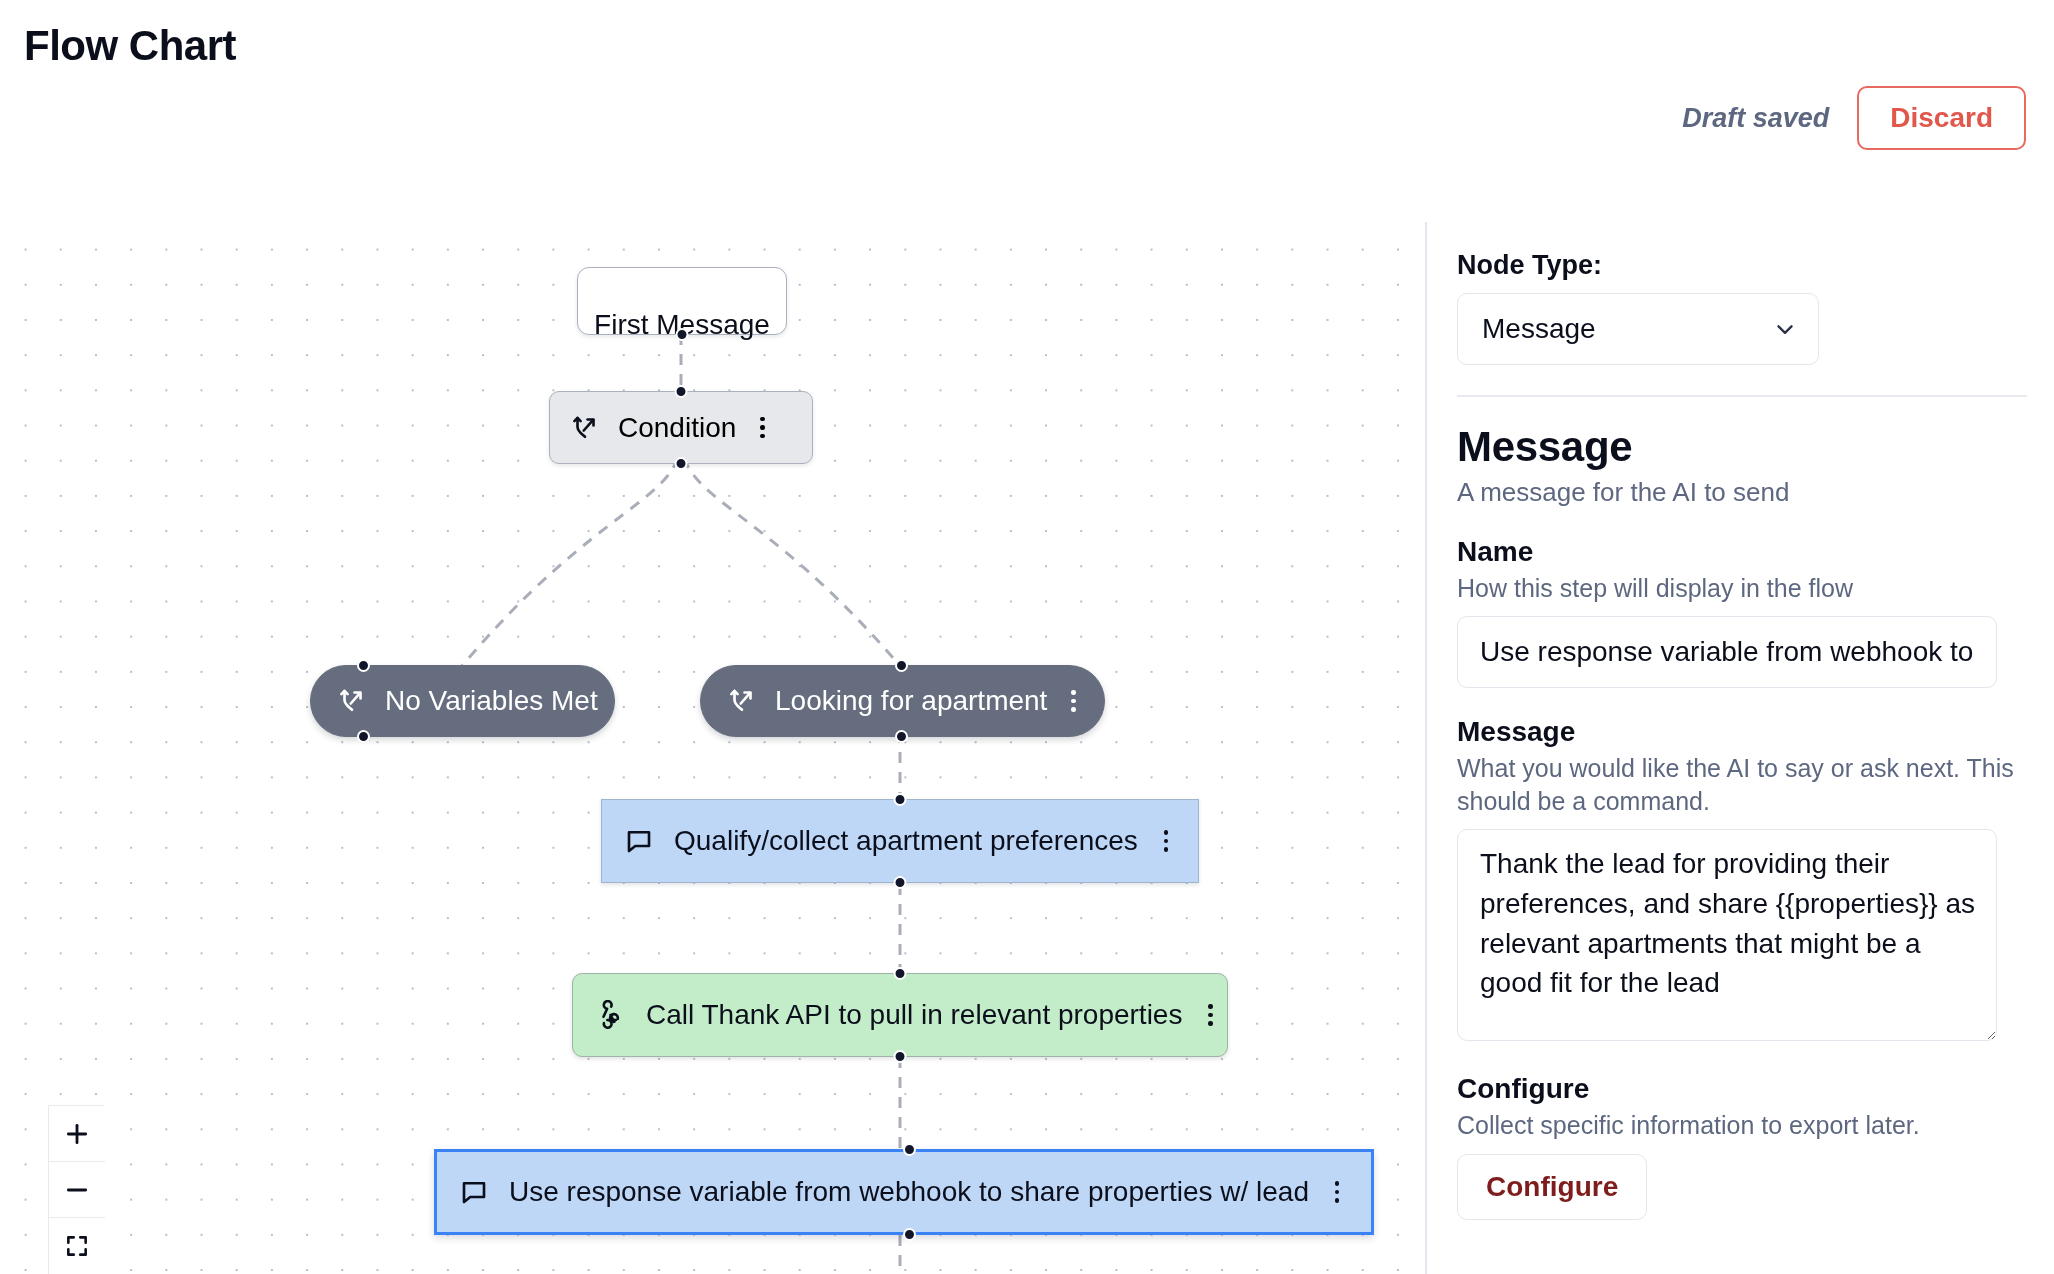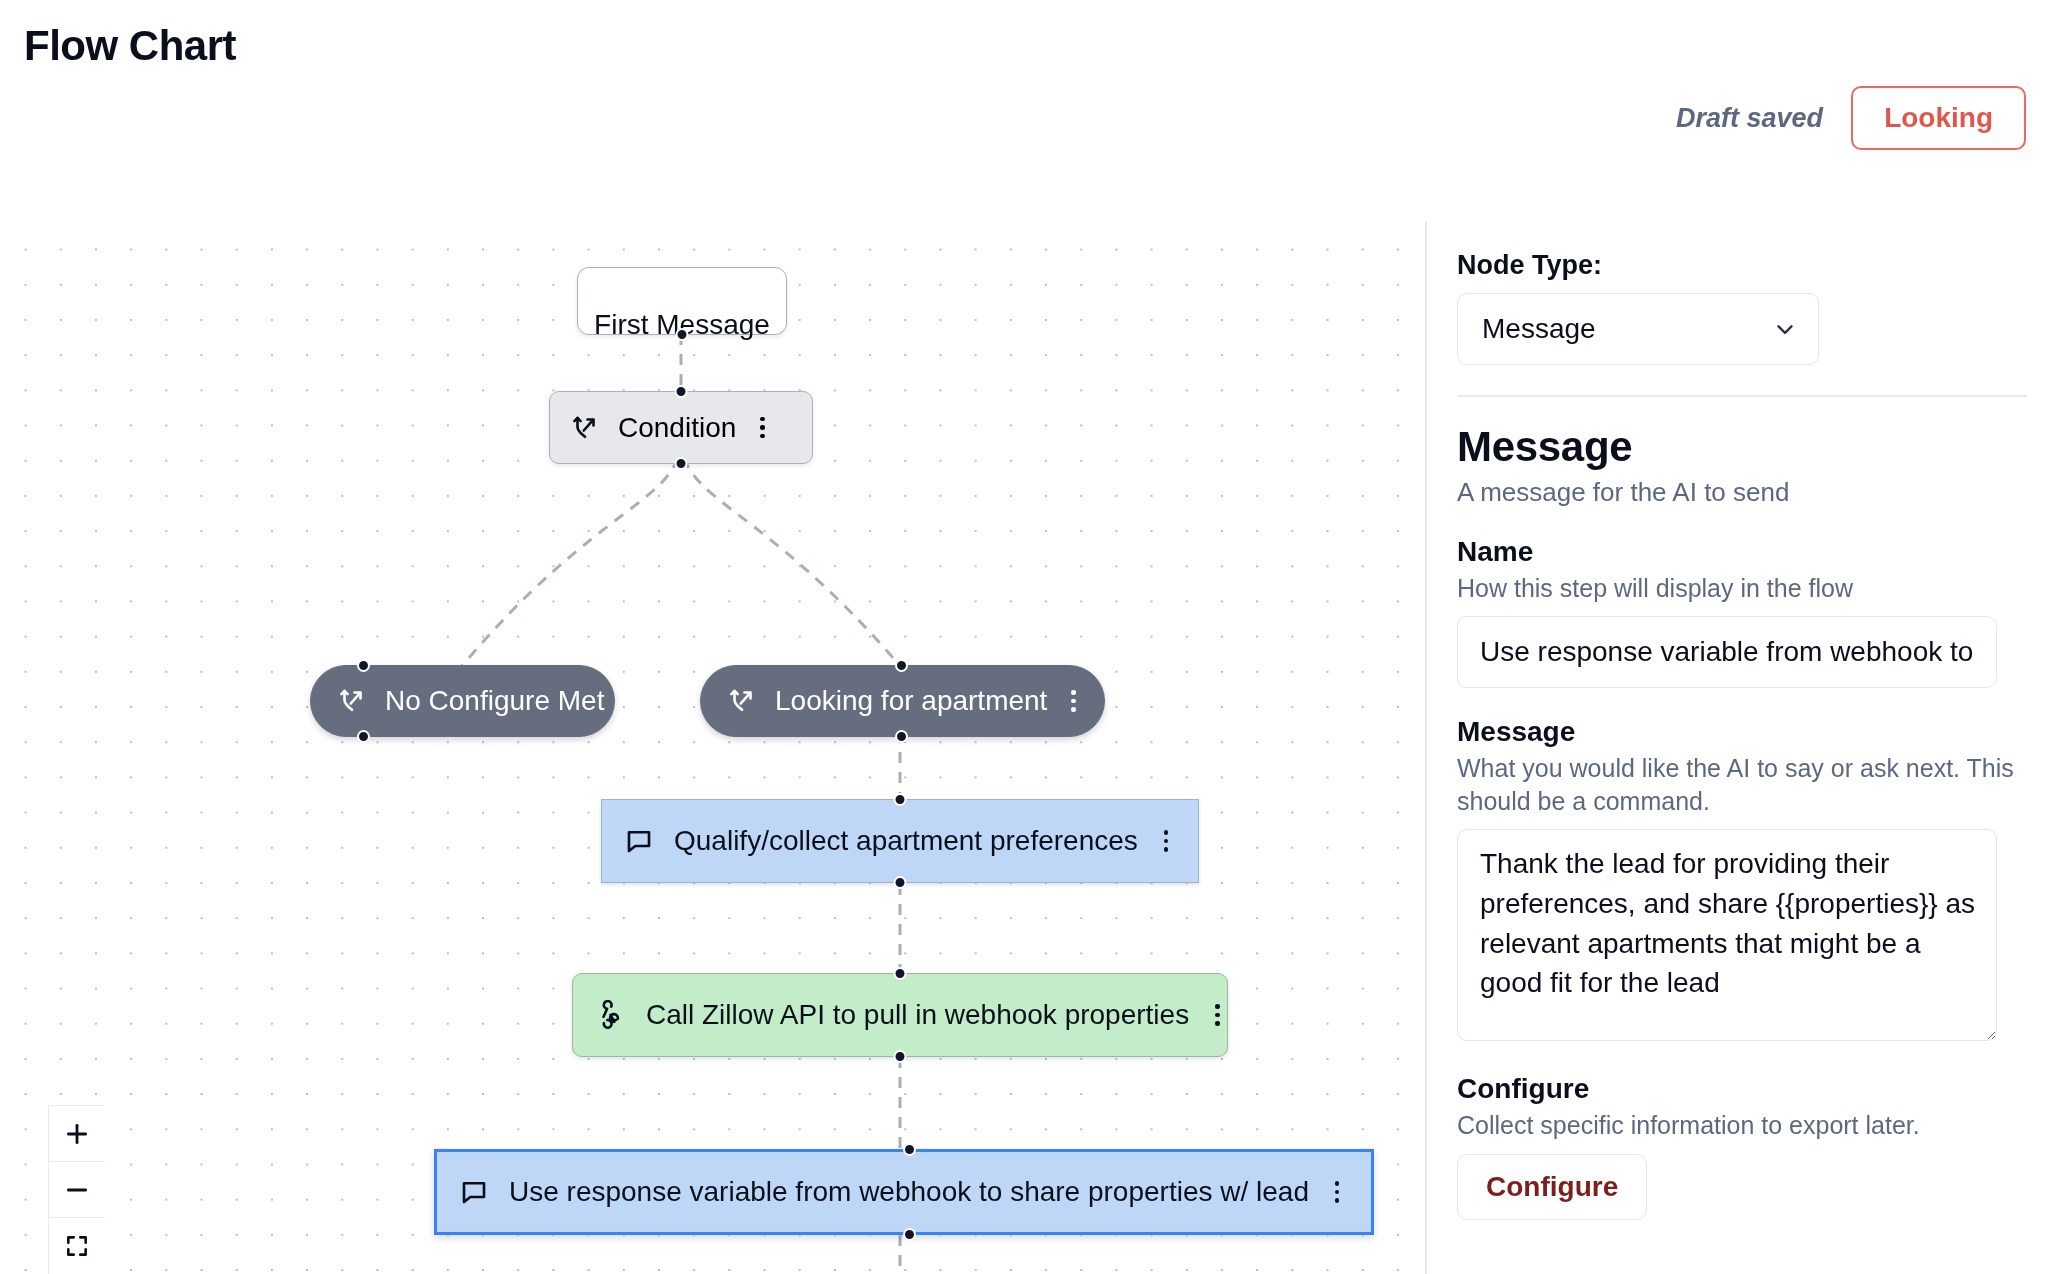--- a/index.html
+++ b/index.html
@@ -161,21 +161,21 @@
 </style>
 </head>
 <body>
 
 <div id="app">
 
   <div class="page-title">Flow Chart</div>
 
   <div class="header-actions">
     <span class="draft-saved">Draft saved</span>
-    <button class="discard-btn">Looking</button>
+    <button class="discard-btn">Discard</button>
   </div>
 
   <div class="canvas">
 
     <svg class="edges" viewBox="0 0 1425 1052" preserveAspectRatio="none">
 
       <path d="M 681 112 L 681 170" stroke="#a9aeb9" stroke-width="3" stroke-dasharray="11 9" fill="none"></path>
 
       <path d="M 681 216 C 681 280, 600 280, 462 444" stroke="#a9aeb9" stroke-width="3" stroke-dasharray="11 9" fill="none"></path>
 
@@ -216,21 +216,21 @@
 
     <div class="node node-branch" style="left:310px; top:443px; width:305px; height:72px;">
       <span>
         <svg class="icon-svg" width="30" height="30" viewBox="0 0 24 24" fill="none" stroke="#ffffff" stroke-width="2.1" stroke-linecap="round" stroke-linejoin="round">
           <path d="M6 4 L6 11 C6 15 10 17 12 19"></path>
           <polyline points="3.5,6.5 6,4 8.5,6.5"></polyline>
           <path d="M18.5 5.5 L11 14"></path>
           <polyline points="18.8,10 18.8,5.2 14,5.2"></polyline>
         </svg>
       </span>
-      <span class="node-label">No Configure Met</span>
+      <span class="node-label">No Variables Met</span>
       <span class="handle" style="left:46px; top:-7px;"></span>
       <span class="handle" style="left:46px; bottom:-7px;"></span>
     </div>
 
     <div class="node node-branch" style="left:700px; top:443px; width:405px; height:72px;">
       <span>
         <svg class="icon-svg" width="30" height="30" viewBox="0 0 24 24" fill="none" stroke="#ffffff" stroke-width="2.1" stroke-linecap="round" stroke-linejoin="round">
           <path d="M6 4 L6 11 C6 15 10 17 12 19"></path>
           <polyline points="3.5,6.5 6,4 8.5,6.5"></polyline>
           <path d="M18.5 5.5 L11 14"></path>
@@ -264,21 +264,21 @@
     </div>
 
     <div class="node node-api" style="left:572px; top:751px; width:656px; height:84px;">
       <span>
         <svg class="icon-svg" width="31" height="31" viewBox="0 0 24 24" fill="none" stroke="#0b0f1c" stroke-width="2" stroke-linecap="round" stroke-linejoin="round">
           <path d="M12.5 5.2 a3 3 0 1 0 -3.1 1.6 L6.6 13"></path>
           <path d="M6.9 17.8 a3 3 0 1 0 2.6 -2.3 h6.7"></path>
           <path d="M17.6 14.6 a3 3 0 1 0 -2.6 2.3 L12 11.6"></path>
         </svg>
       </span>
-      <span class="node-label">Call Zillow API to pull in webhook properties</span>
+      <span class="node-label">Call Thank API to pull in relevant properties</span>
       <span class="dots-menu">
           <i></i>
           <i></i>
           <i></i>
         </span>
       <span class="handle" style="left:50%; top:-7px; transform:translateX(-50%);"></span>
       <span class="handle" style="left:50%; bottom:-7px; transform:translateX(-50%);"></span>
     </div>
 
     <div class="node node-msg node-selected" style="left:434px; top:927px; width:940px; height:86px;">

